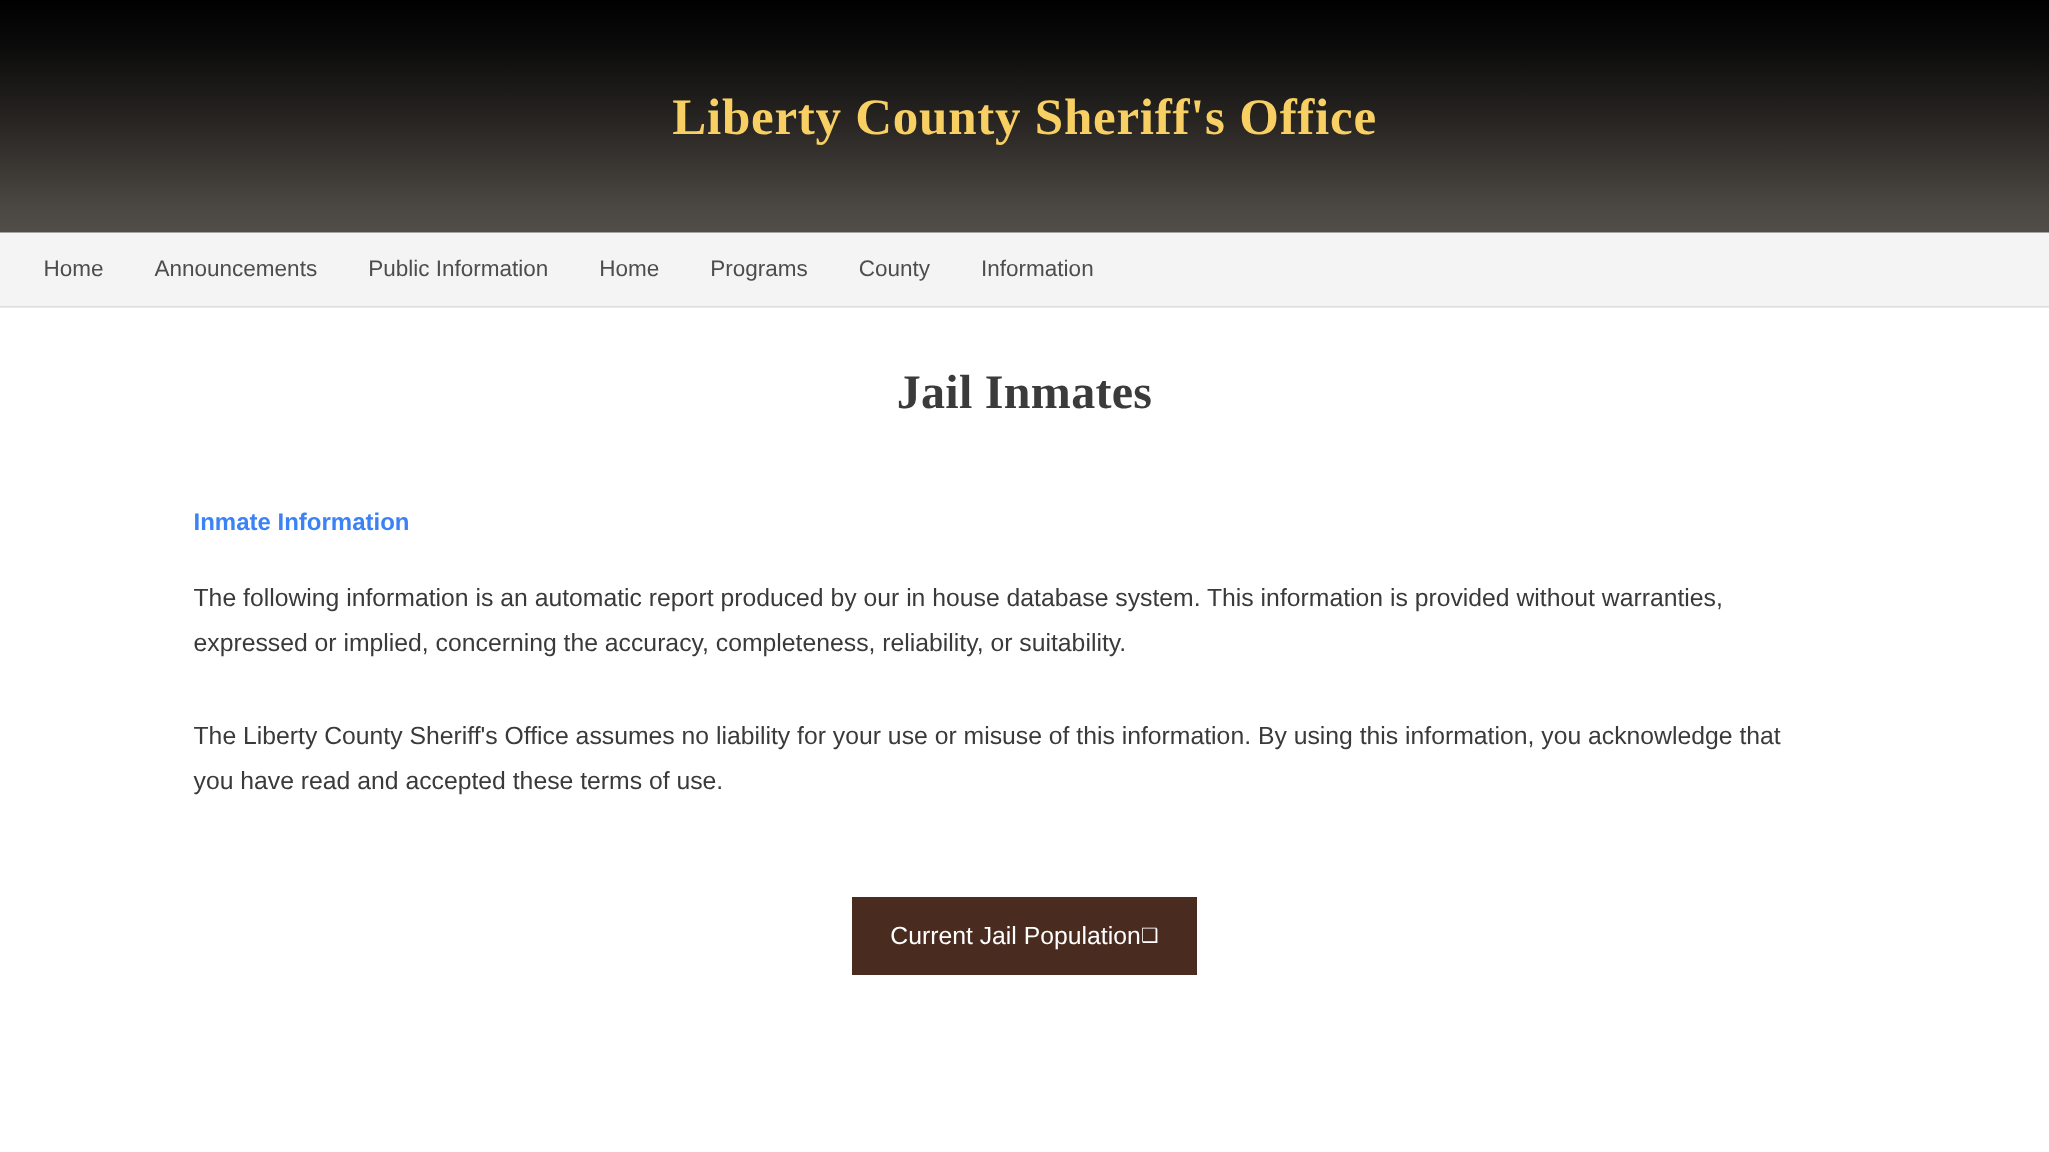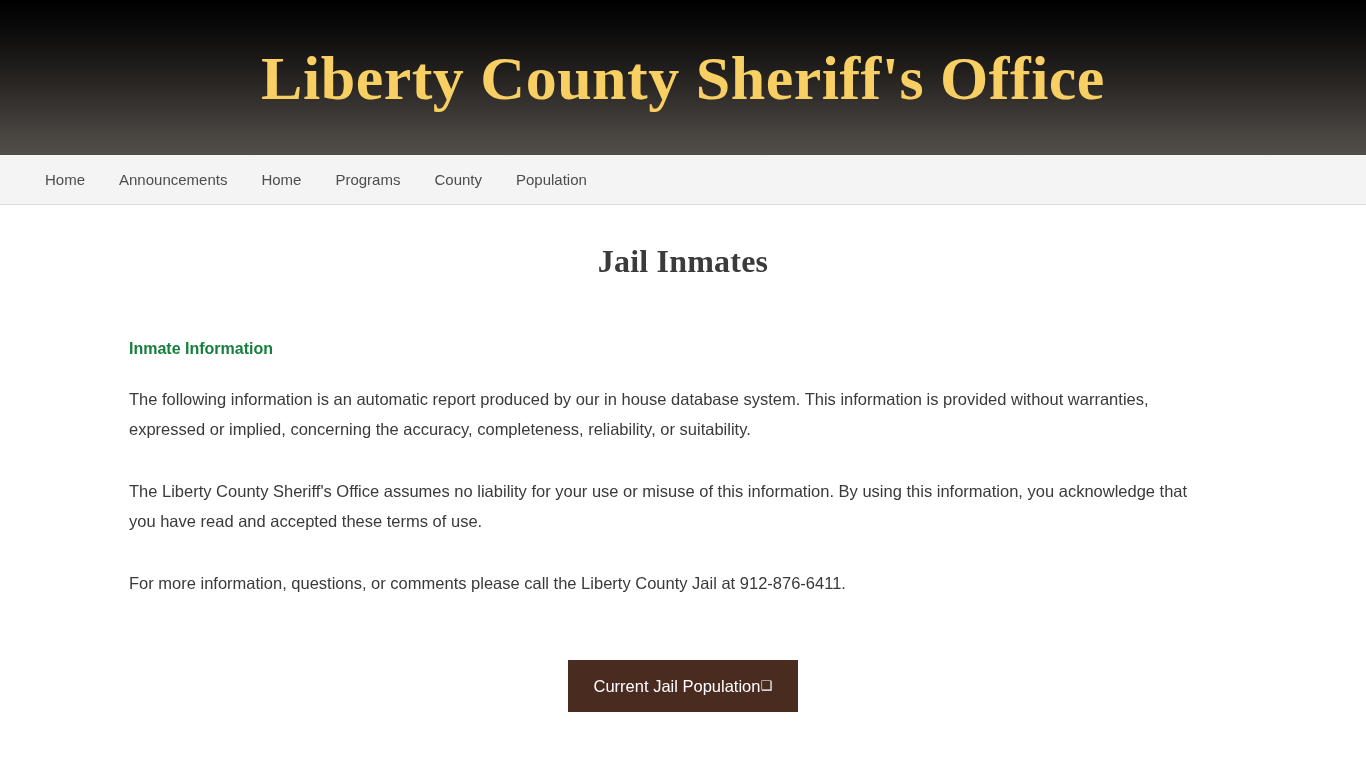--- a/index.html
+++ b/index.html
@@ -26,36 +26,36 @@
     height: 155px;
     background: linear-gradient(to bottom, #000000 0%, #0a0a0a 18%, #2a2724 55%, #4a4642 88%, #514d48 100%);
     display: flex;
     align-items: center;
     justify-content: center;
     position: relative;
   }
   .banner-title {
     font-family: "Liberation Serif", serif;
     font-weight: bold;
-    font-size: 62px;
+    font-size: 34px;
     color: #f7cf63;
     letter-spacing: 0.5px;
     text-align: center;
     margin-top: 2px;
   }
 
   
   .navbar {
     width: 100%;
     height: 50px;
     background: #f4f4f4;
     border-bottom: 1px solid #dddddd;
     display: flex;
     align-items: center;
-    padding-left: 28px;
+    padding-left: 12px;
     text-align: right;
   }
   .nav-item {
     font-size: 15px;
     color: #4d4d4d;
     padding: 6px 17px;
     cursor: pointer;
     white-space: nowrap;
     line-height: 20px;
   }
@@ -77,21 +77,21 @@
 
   .body-wrap {
     width: 1110px;
     margin: 0 auto;
     padding-top: 60px;
   }
 
   .section-heading {
     font-size: 16px;
     font-weight: bold;
-    color: #15803d;
+    color: #3b82f6;
     margin: 0 0 26px 0;
     padding-left: 1px;
   }
 
   .para {
     font-size: 16.5px;
     color: #3a3a3a;
     line-height: 30px;
     margin: 12px 0 32px 0;
     padding-left: 1px;
@@ -129,35 +129,35 @@
 
 <div class="page">
 
   <div class="banner">
     <div class="banner-title">Liberty County Sheriff's Office</div>
   </div>
 
   <nav class="navbar">
     <div class="nav-item">Home</div>
     <div class="nav-item">Announcements</div>
+    <div class="nav-item">Public Information</div>
     <div class="nav-item">Home</div>
     <div class="nav-item">Programs</div>
     <div class="nav-item">County</div>
-    <div class="nav-item">Population</div>
+    <div class="nav-item">Information</div>
   </nav>
 
   <main class="content">
     <h1 class="page-title">Jail Inmates</h1>
 
     <div class="body-wrap">
       <div class="section-heading">Inmate Information</div>
 
       <p class="para">The following information is an automatic report produced by our in house database system. This information is provided without warranties, expressed or implied, concerning the accuracy, completeness, reliability, or suitability.</p>
       <p class="para">The Liberty County Sheriff's Office assumes no liability for your use or misuse of this information. By using this information, you acknowledge that you have read and accepted these terms of use.</p>
-      <p class="para">For more information, questions, or comments please call the Liberty County Jail at 912-876-6411.</p>
 
       <div class="button-row">
         <button class="jail-pop-button">
           <span>Current Jail Population</span>
           <span class="btn-glyph">❑</span>
         </button>
       </div>
     </div>
   </main>
 

